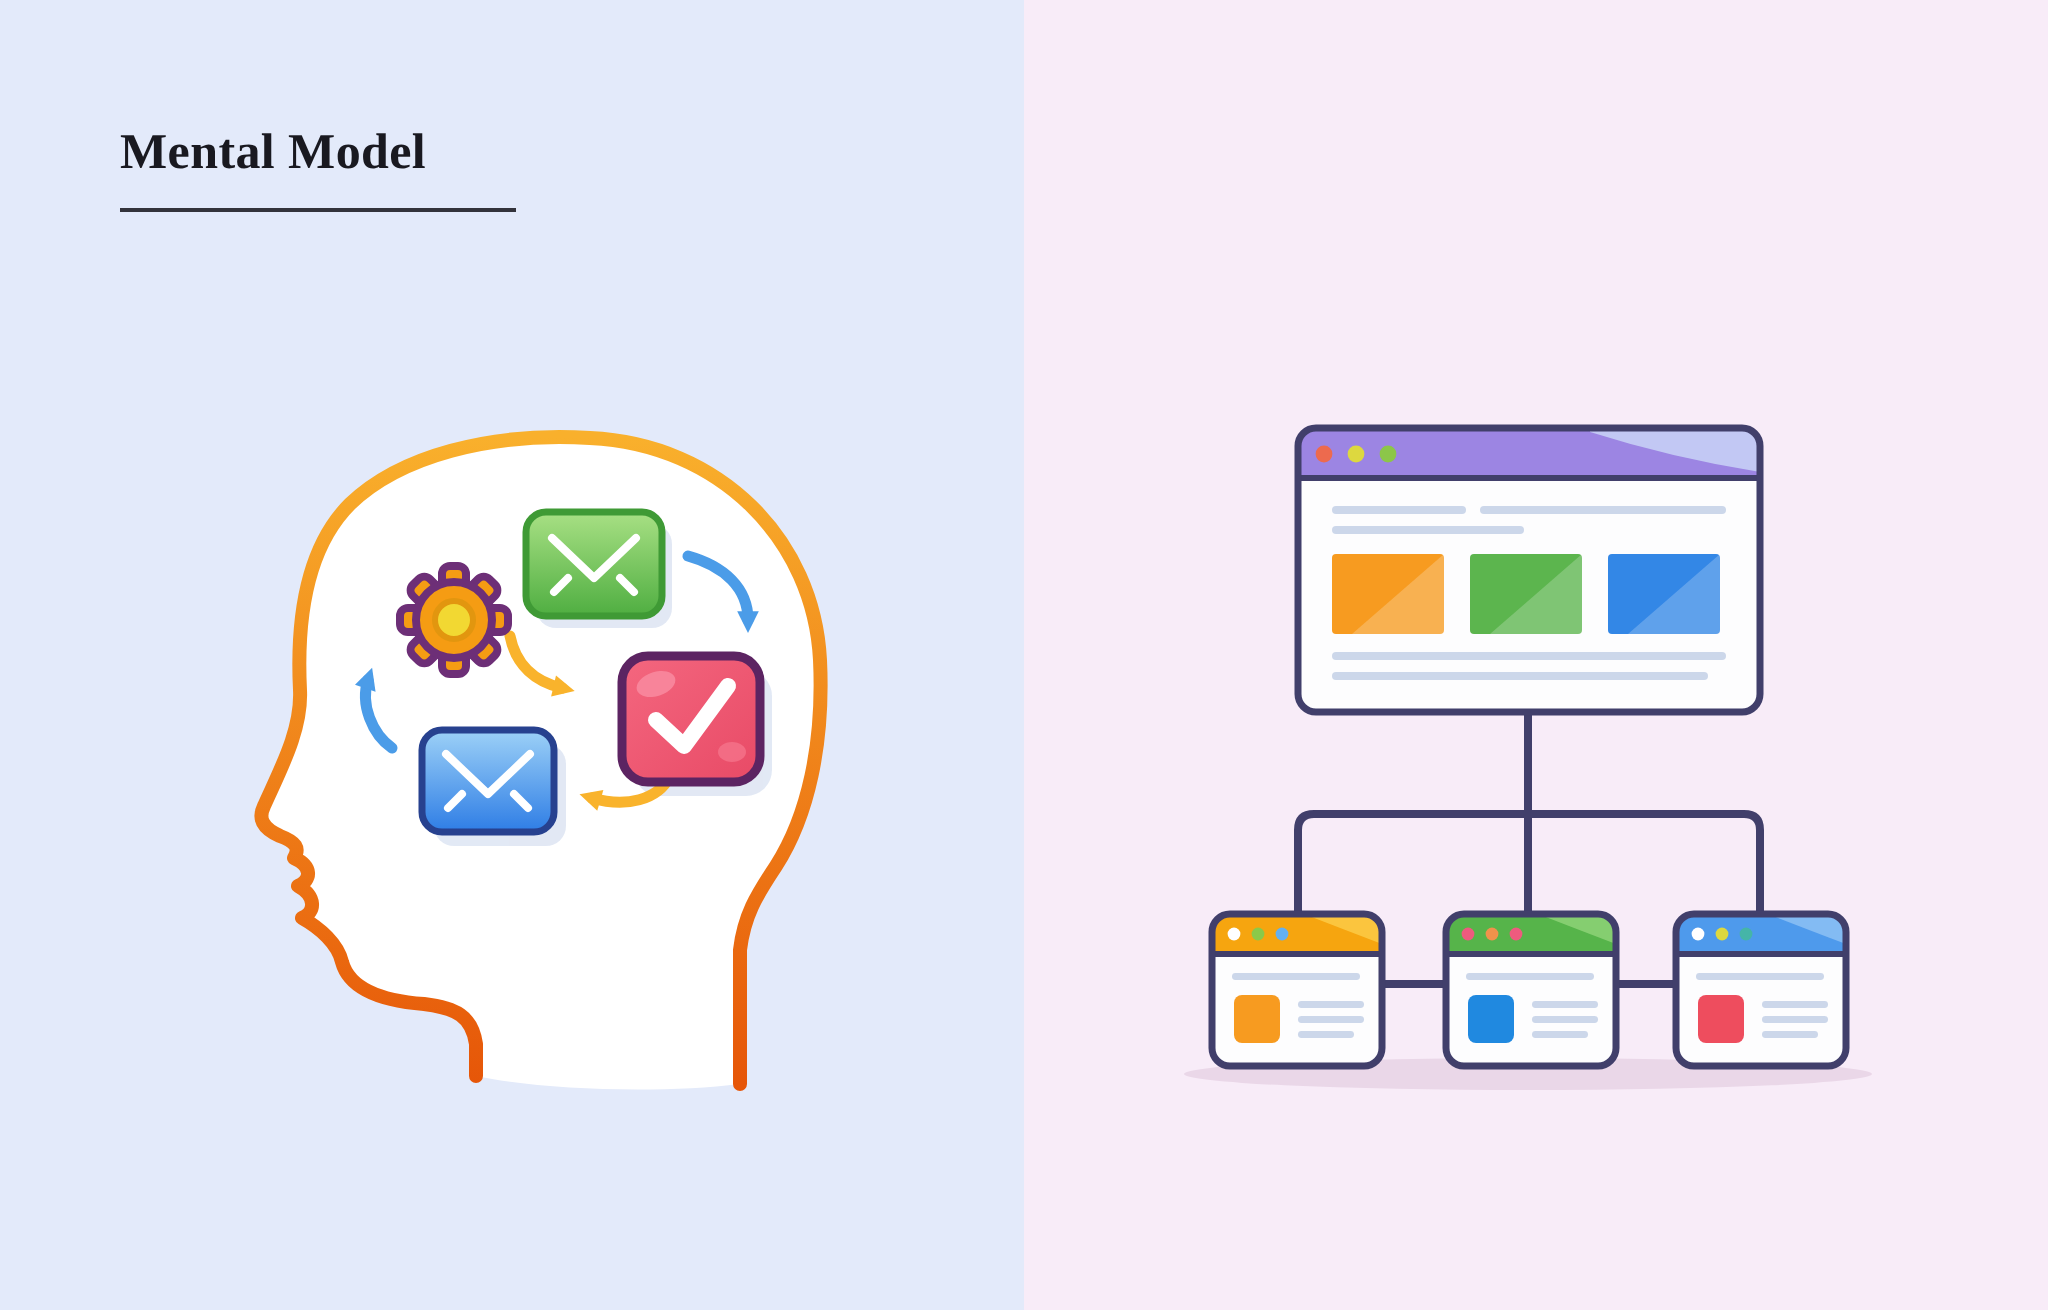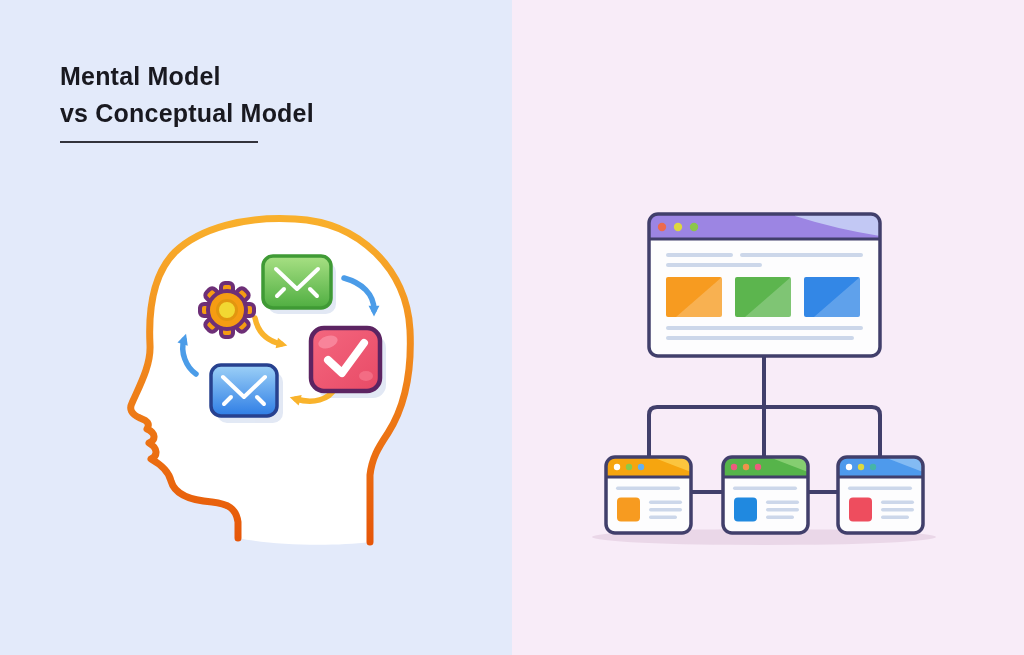--- a/index.html
+++ b/index.html
@@ -1,37 +1,36 @@
 <!DOCTYPE html>
 <html><head>
 <meta charset="utf-8">
 <style>
   html,body{margin:0;padding:0;background:#ddd;}
   .canvas{position:relative;width:1024px;height:655px;overflow:hidden;
-          font-family:Liberation Sans, sans-serif;}
+          font-family:Liberation Serif, serif;}
   .bg-half{position:absolute;top:0;height:655px;}
   .bg-left{left:0;width:512px;}
   .bg-right{left:512px;width:512px;}
   .title{position:absolute;left:60px;top:58px;font-weight:700;font-size:25px;
          line-height:37px;letter-spacing:.2px;}
   .title-underline{width:198px;height:2px;margin-top:9px;background:#33333b;}
   .illu{position:absolute;}
   svg{display:block;}
 </style>
 </head>
 <body>
 
 <div class="canvas">
 
   <div class="bg-half bg-left" style="background: rgb(227, 234, 250);"></div>
   <div class="bg-half bg-right" style="background: rgb(248, 236, 248);"></div>
 
   <div class="title" style="color: rgb(25, 25, 32);">
     <div>Mental Model</div>
-    <div>vs Conceptual Model</div>
     <div class="title-underline"></div>
   </div>
 
   <svg class="illu" style="left:100px;top:205px" width="340" height="350" viewBox="100 205 340 350">
     <defs>
       <linearGradient id="headGrad" x1="0" y1="0" x2="0" y2="1">
         <stop offset="0" stop-color="#f9b02c"></stop>
           <stop offset="1" stop-color="#e65608"></stop>
       </linearGradient>
       <linearGradient id="gEnv" x1="0" y1="0" x2="0" y2="1">

